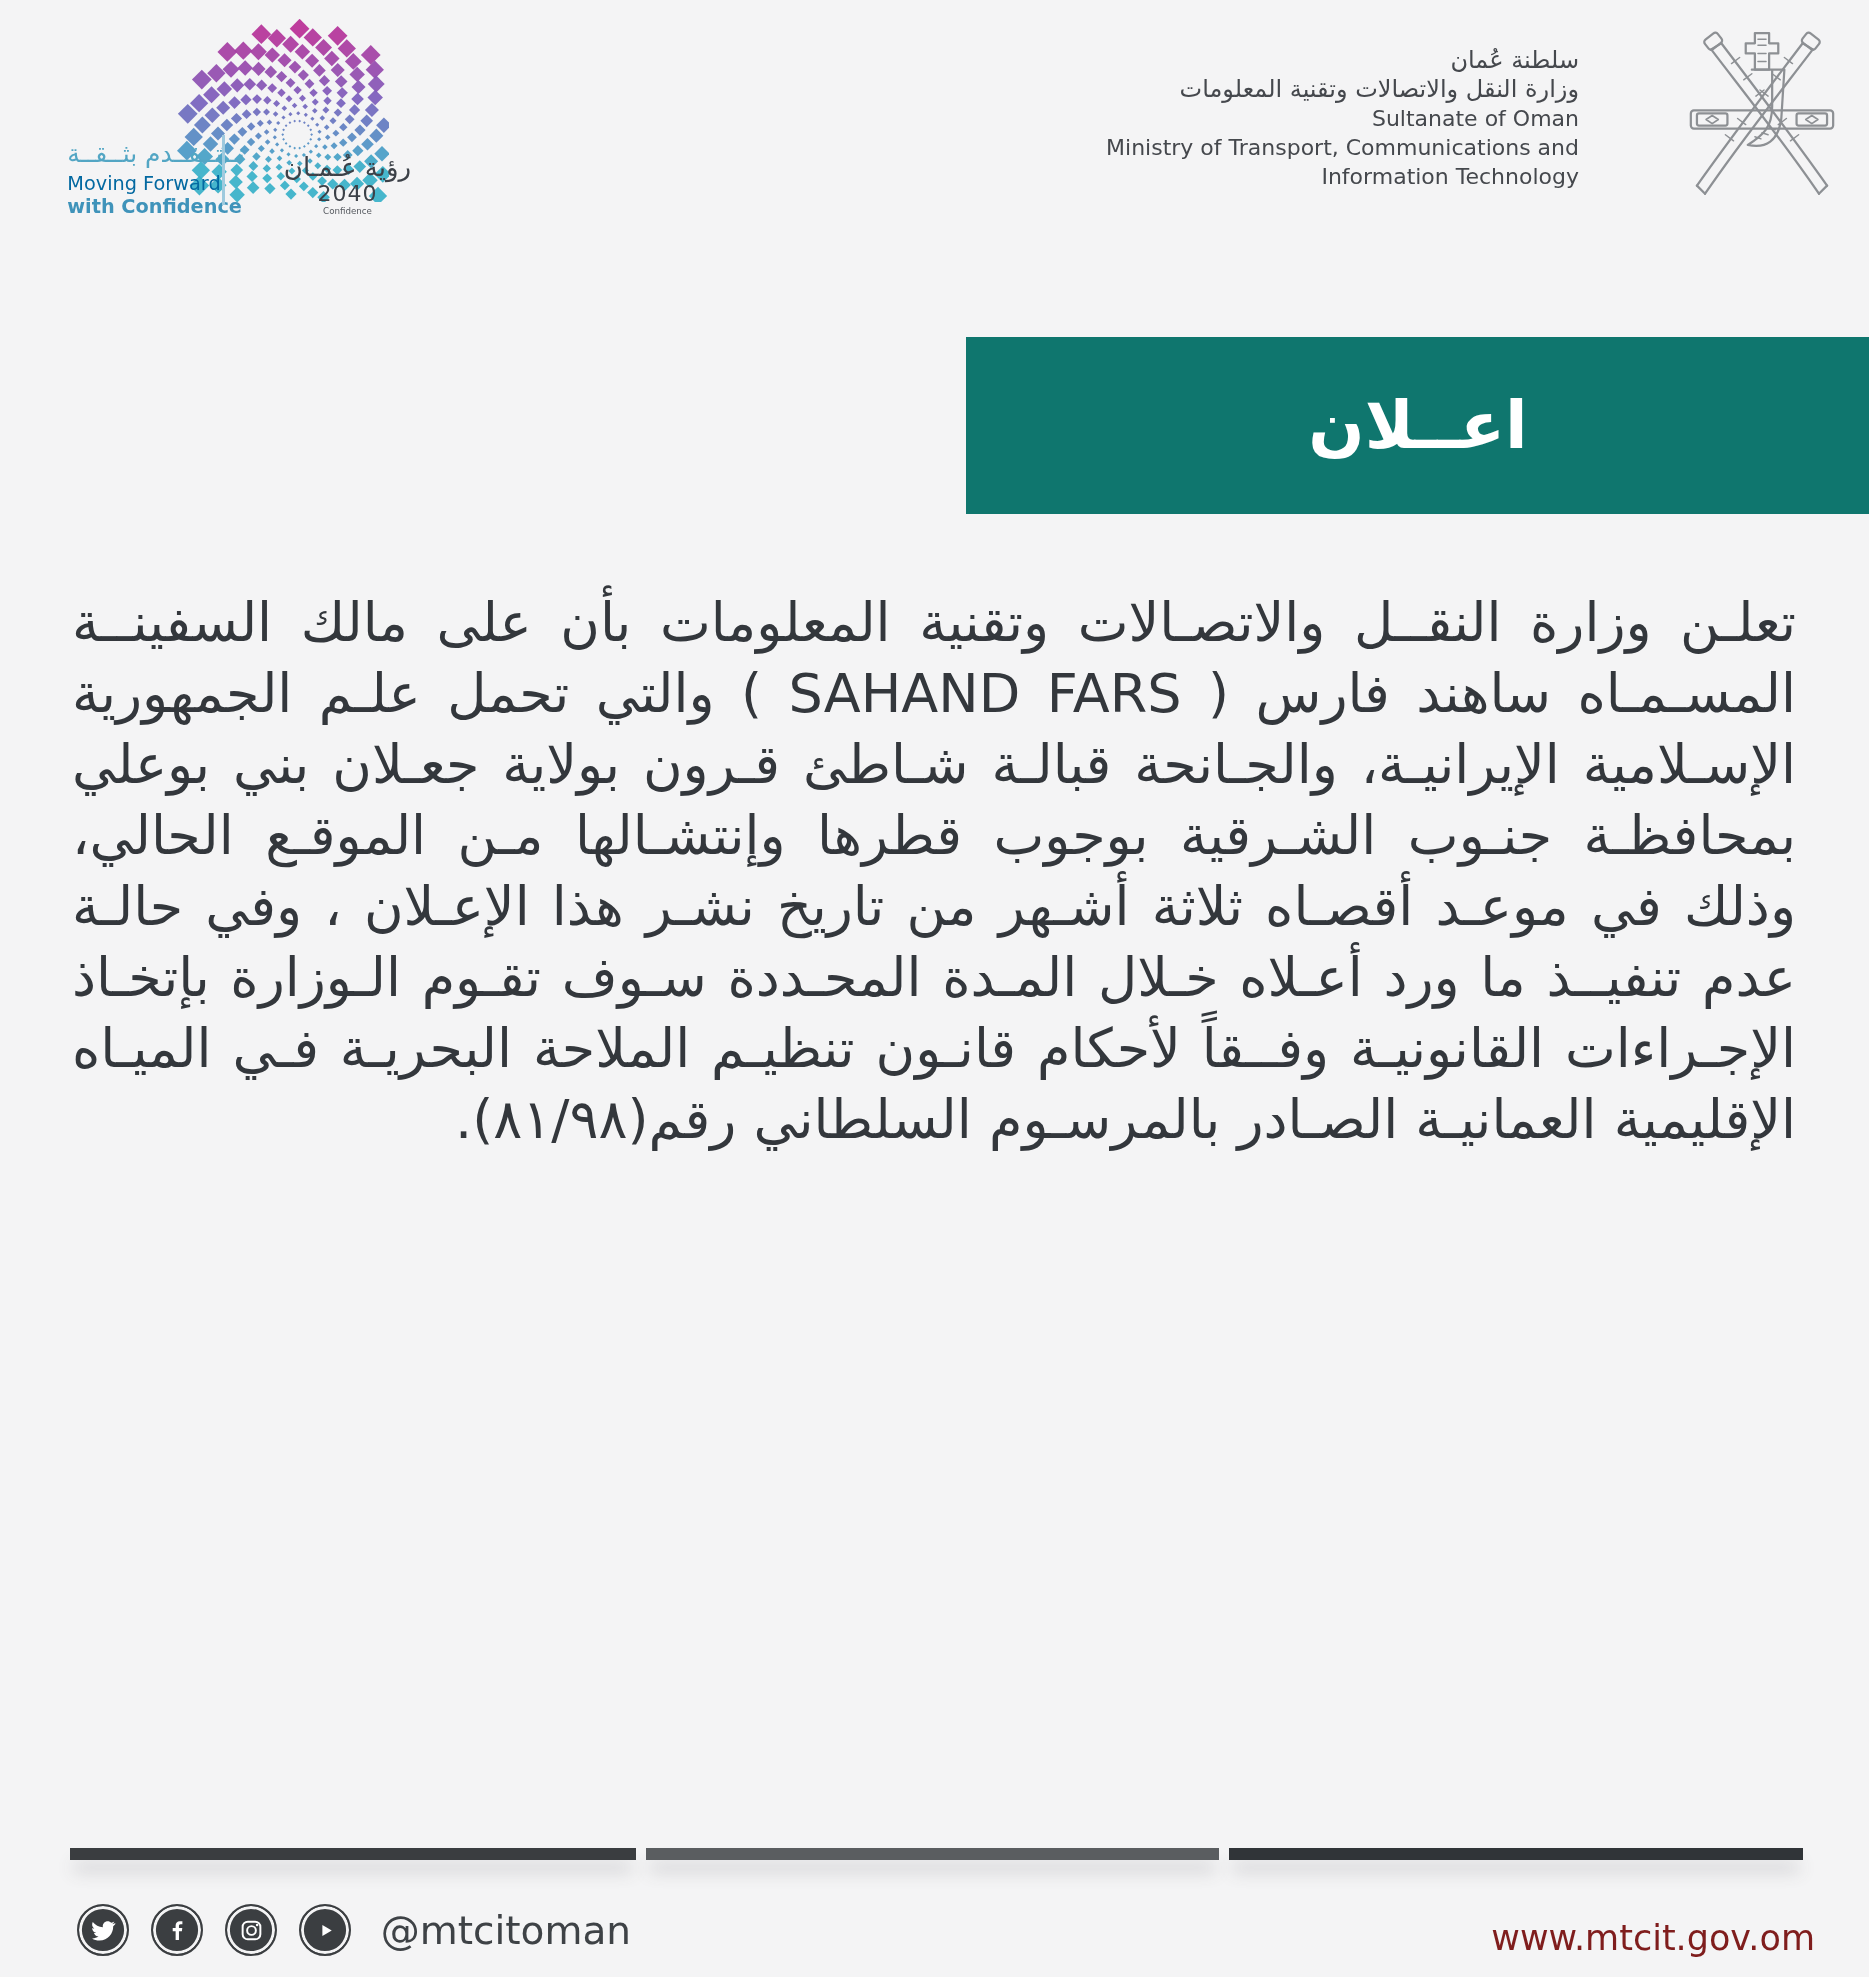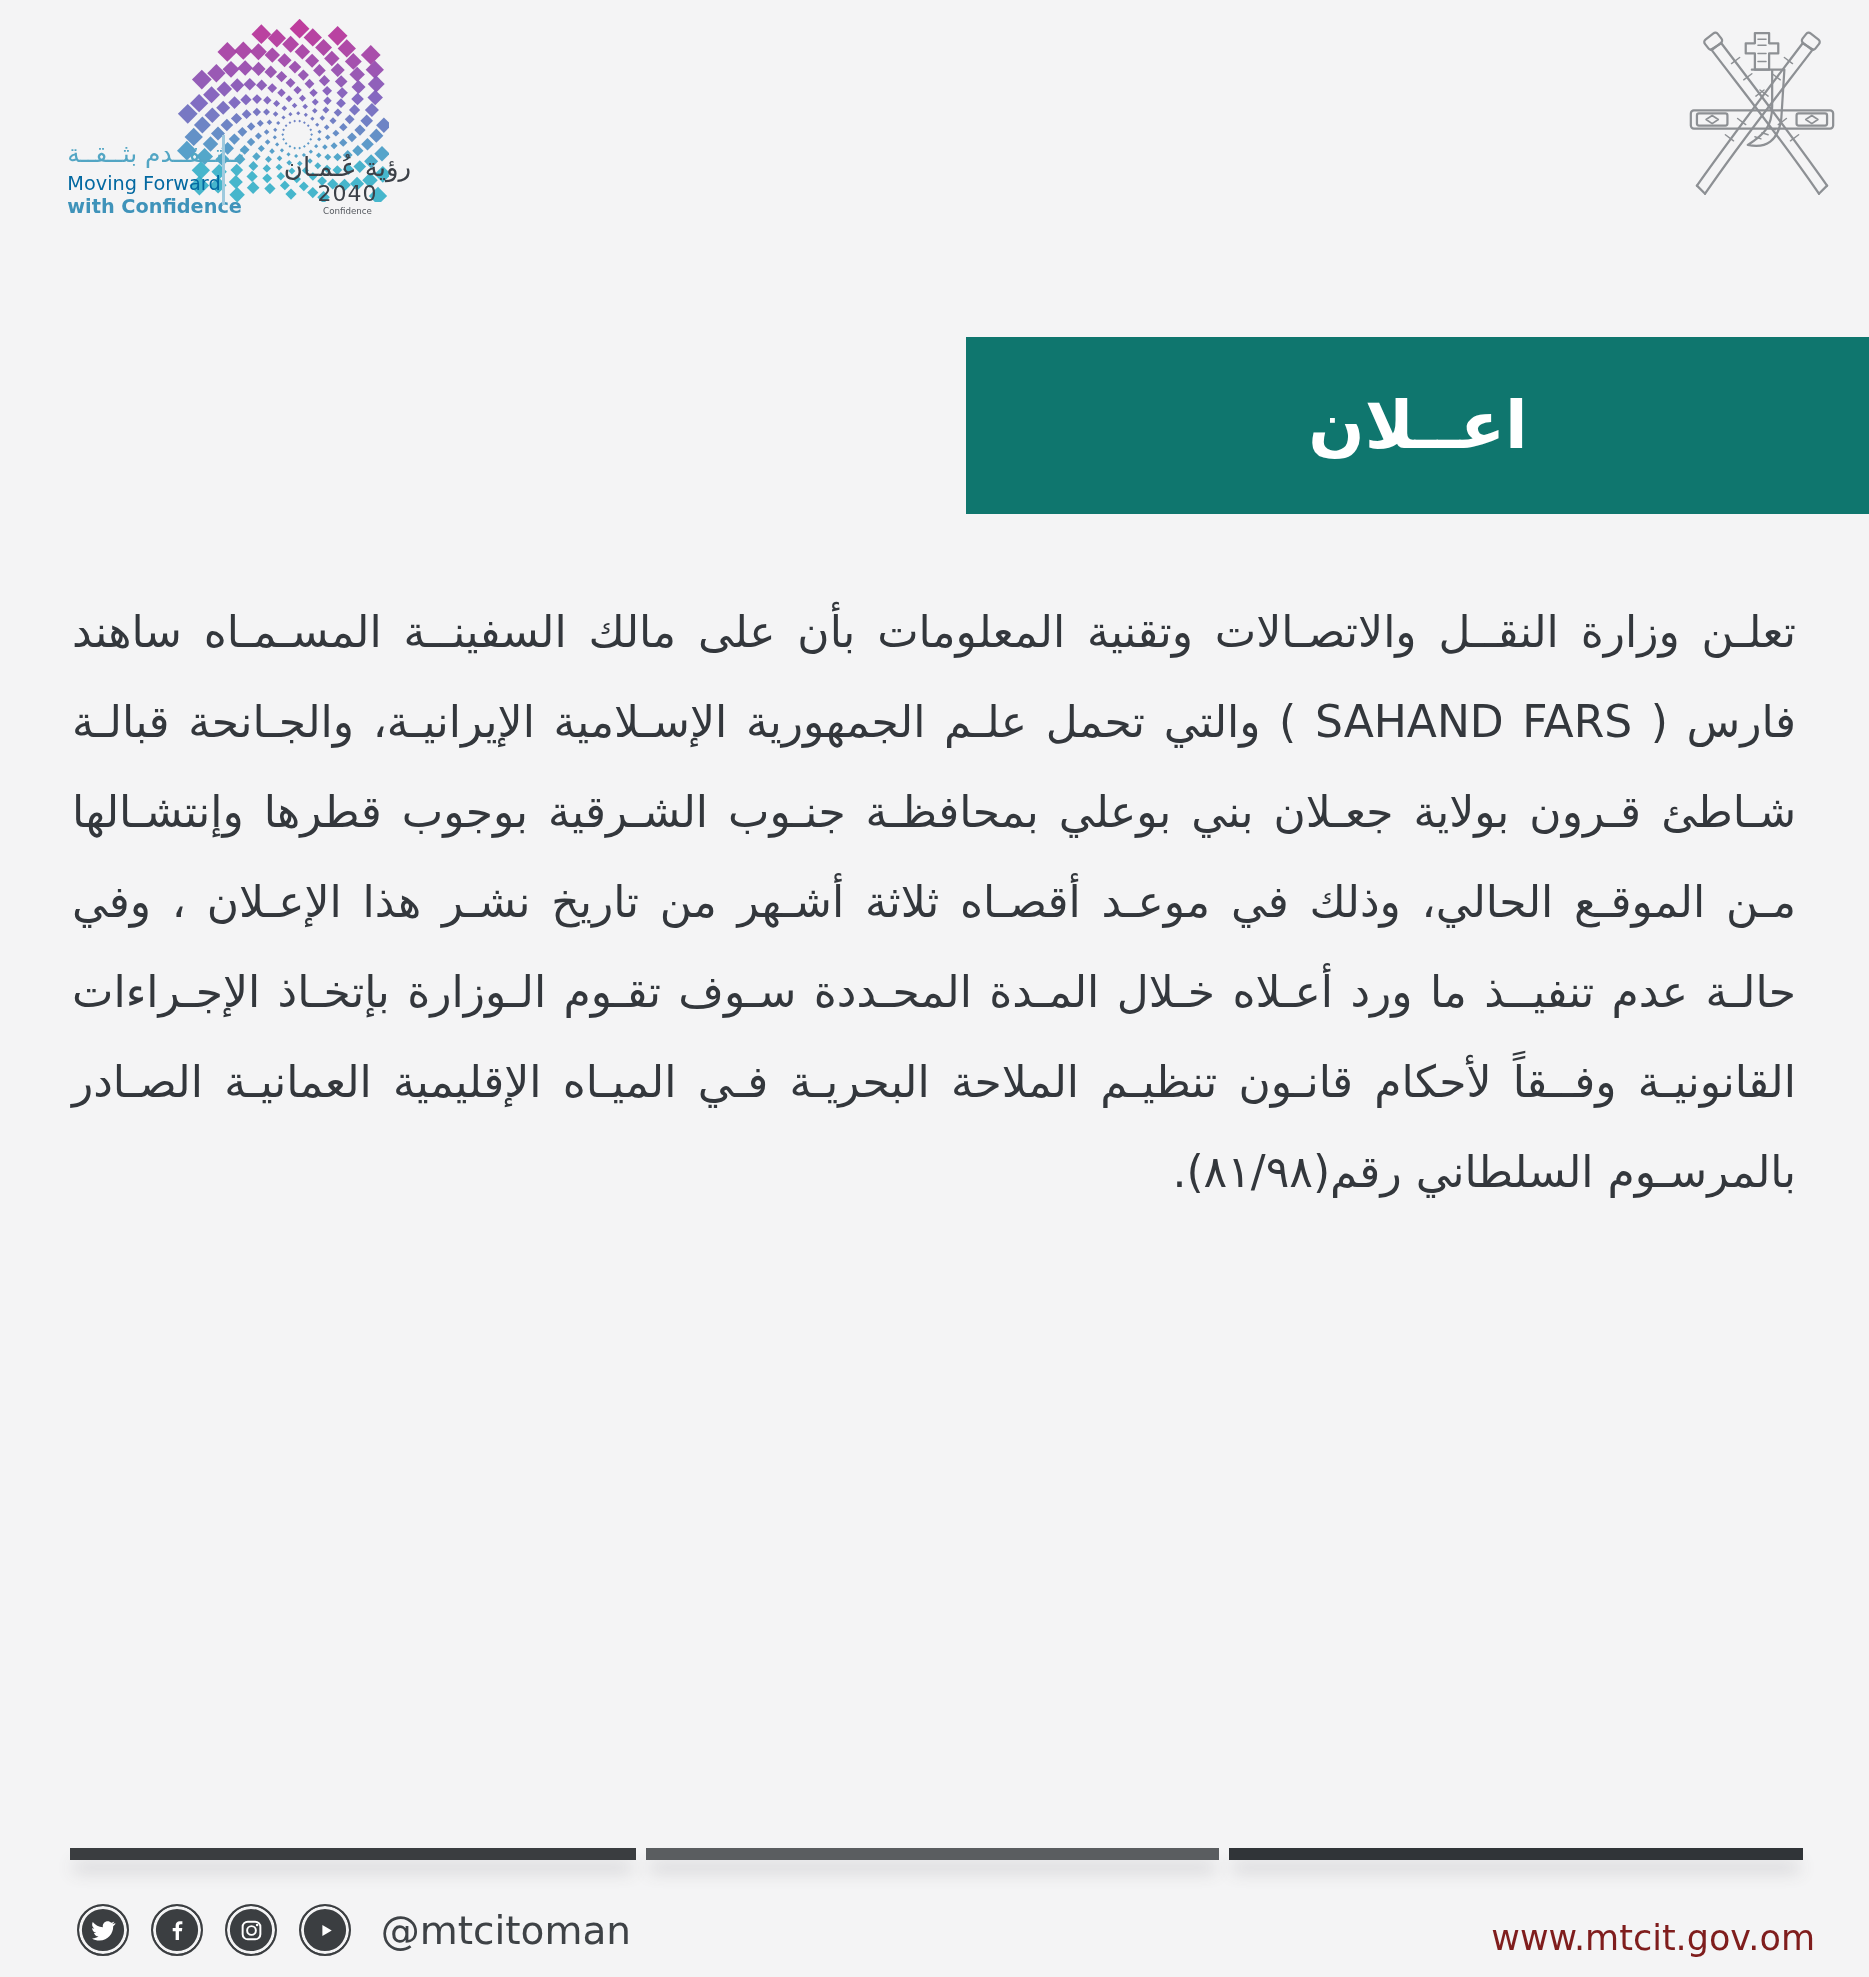--- a/index.html
+++ b/index.html
@@ -31,21 +31,21 @@
   .banner{
     position:absolute;left:966px;top:289px;width:904px;height:177px;
     background:#0f766e;display:flex;align-items:center;justify-content:center;margin-top:48px;
   }
   .banner-title{color:#ffffff;font-size:66px;font-weight:bold;letter-spacing:1.9px;direction:rtl;}
 
   
   .body-text{
     position:absolute;left:72px;top:587px;width:1724px;
     direction:rtl;text-align:justify;
-    font-size:44px;line-height:90px;color:#33373c;
+    font-size:54px;line-height:71px;color:#33373c;
   }
 
   
   .rule{position:absolute;left:70px;top:1848px;width:1733px;height:11.6px;display:flex;gap:9.7px;}
   .rule .seg{height:100%;box-shadow:0 13.5px 17.4px -3.9px rgba(70,70,80,.45);}
   .seg1{width:566px;background:#3a3d40;}
   .seg2{flex:1;background:#5a5d60;}
   .seg3{width:574px;background:#303438;}
 
   .social{position:absolute;left:77px;top:1904px;display:flex;align-items:center;gap:22px;}
@@ -273,20 +273,27 @@
       <div class="motto-en2">with Confidence</div>
     </div>
     <div class="divider"></div>
     <div class="vision-text">
       <div class="vision-ar">رؤية عُـمـان</div>
       <div class="vision-year">2040</div>
       <div class="vision-en">Confidence</div>
     </div>
   </div>
 
+  <div class="ministry">
+    <div class="ar">سلطنة عُمان</div>
+    <div class="ar">وزارة النقل والاتصالات وتقنية المعلومات</div>
+    <div class="en">Sultanate of Oman</div>
+    <div class="en">Ministry of Transport, Communications and</div>
+    <div class="en">Information Technology</div>
+  </div>
 
   <div class="emblem">
     <svg width="164" height="183" viewBox="0 0 160 180" fill="none" stroke="#8d9094" stroke-width="2.2" stroke-linecap="round" stroke-linejoin="round">
 
       <path d="M30 22 C 62 64, 102 114, 136 164"></path>
       <path d="M40 16 C 72 58, 110 108, 144 156"></path>
       <path d="M30 22 L40 16"></path>
       <path d="M136 164 L144 156"></path>
       <path d="M130 22 C 98 64, 58 114, 24 164"></path>
       <path d="M120 16 C 88 58, 50 108, 16 156"></path>

